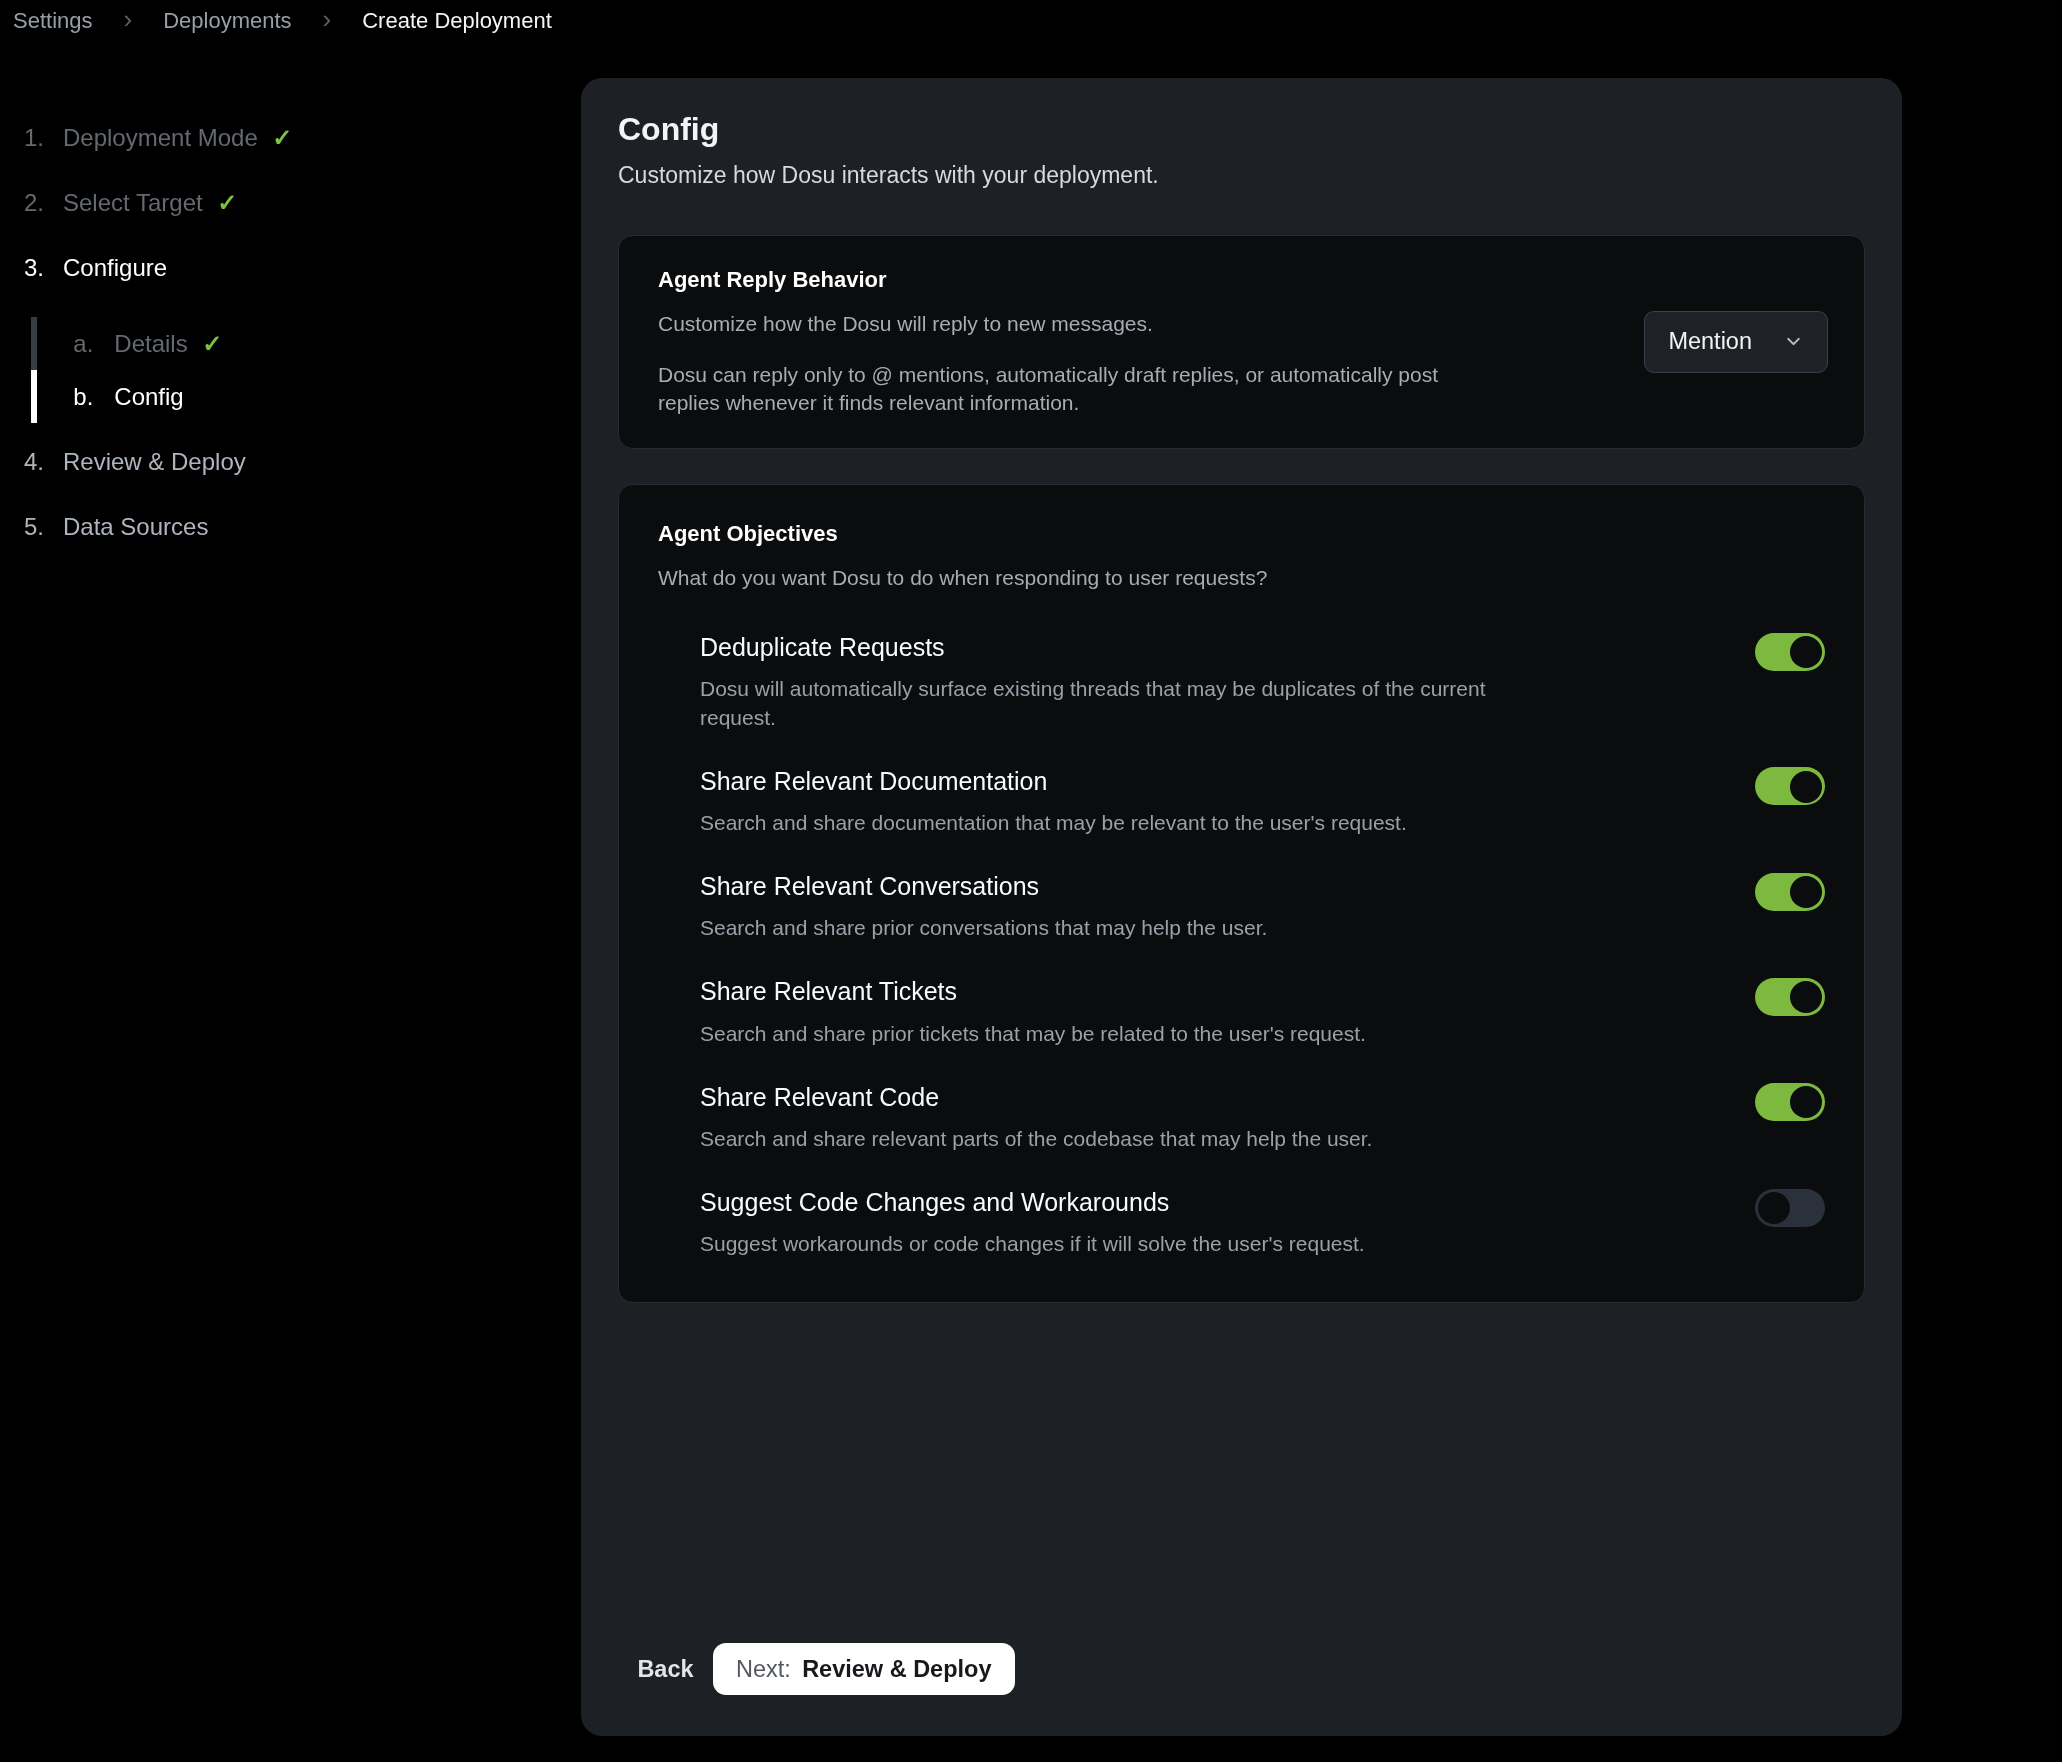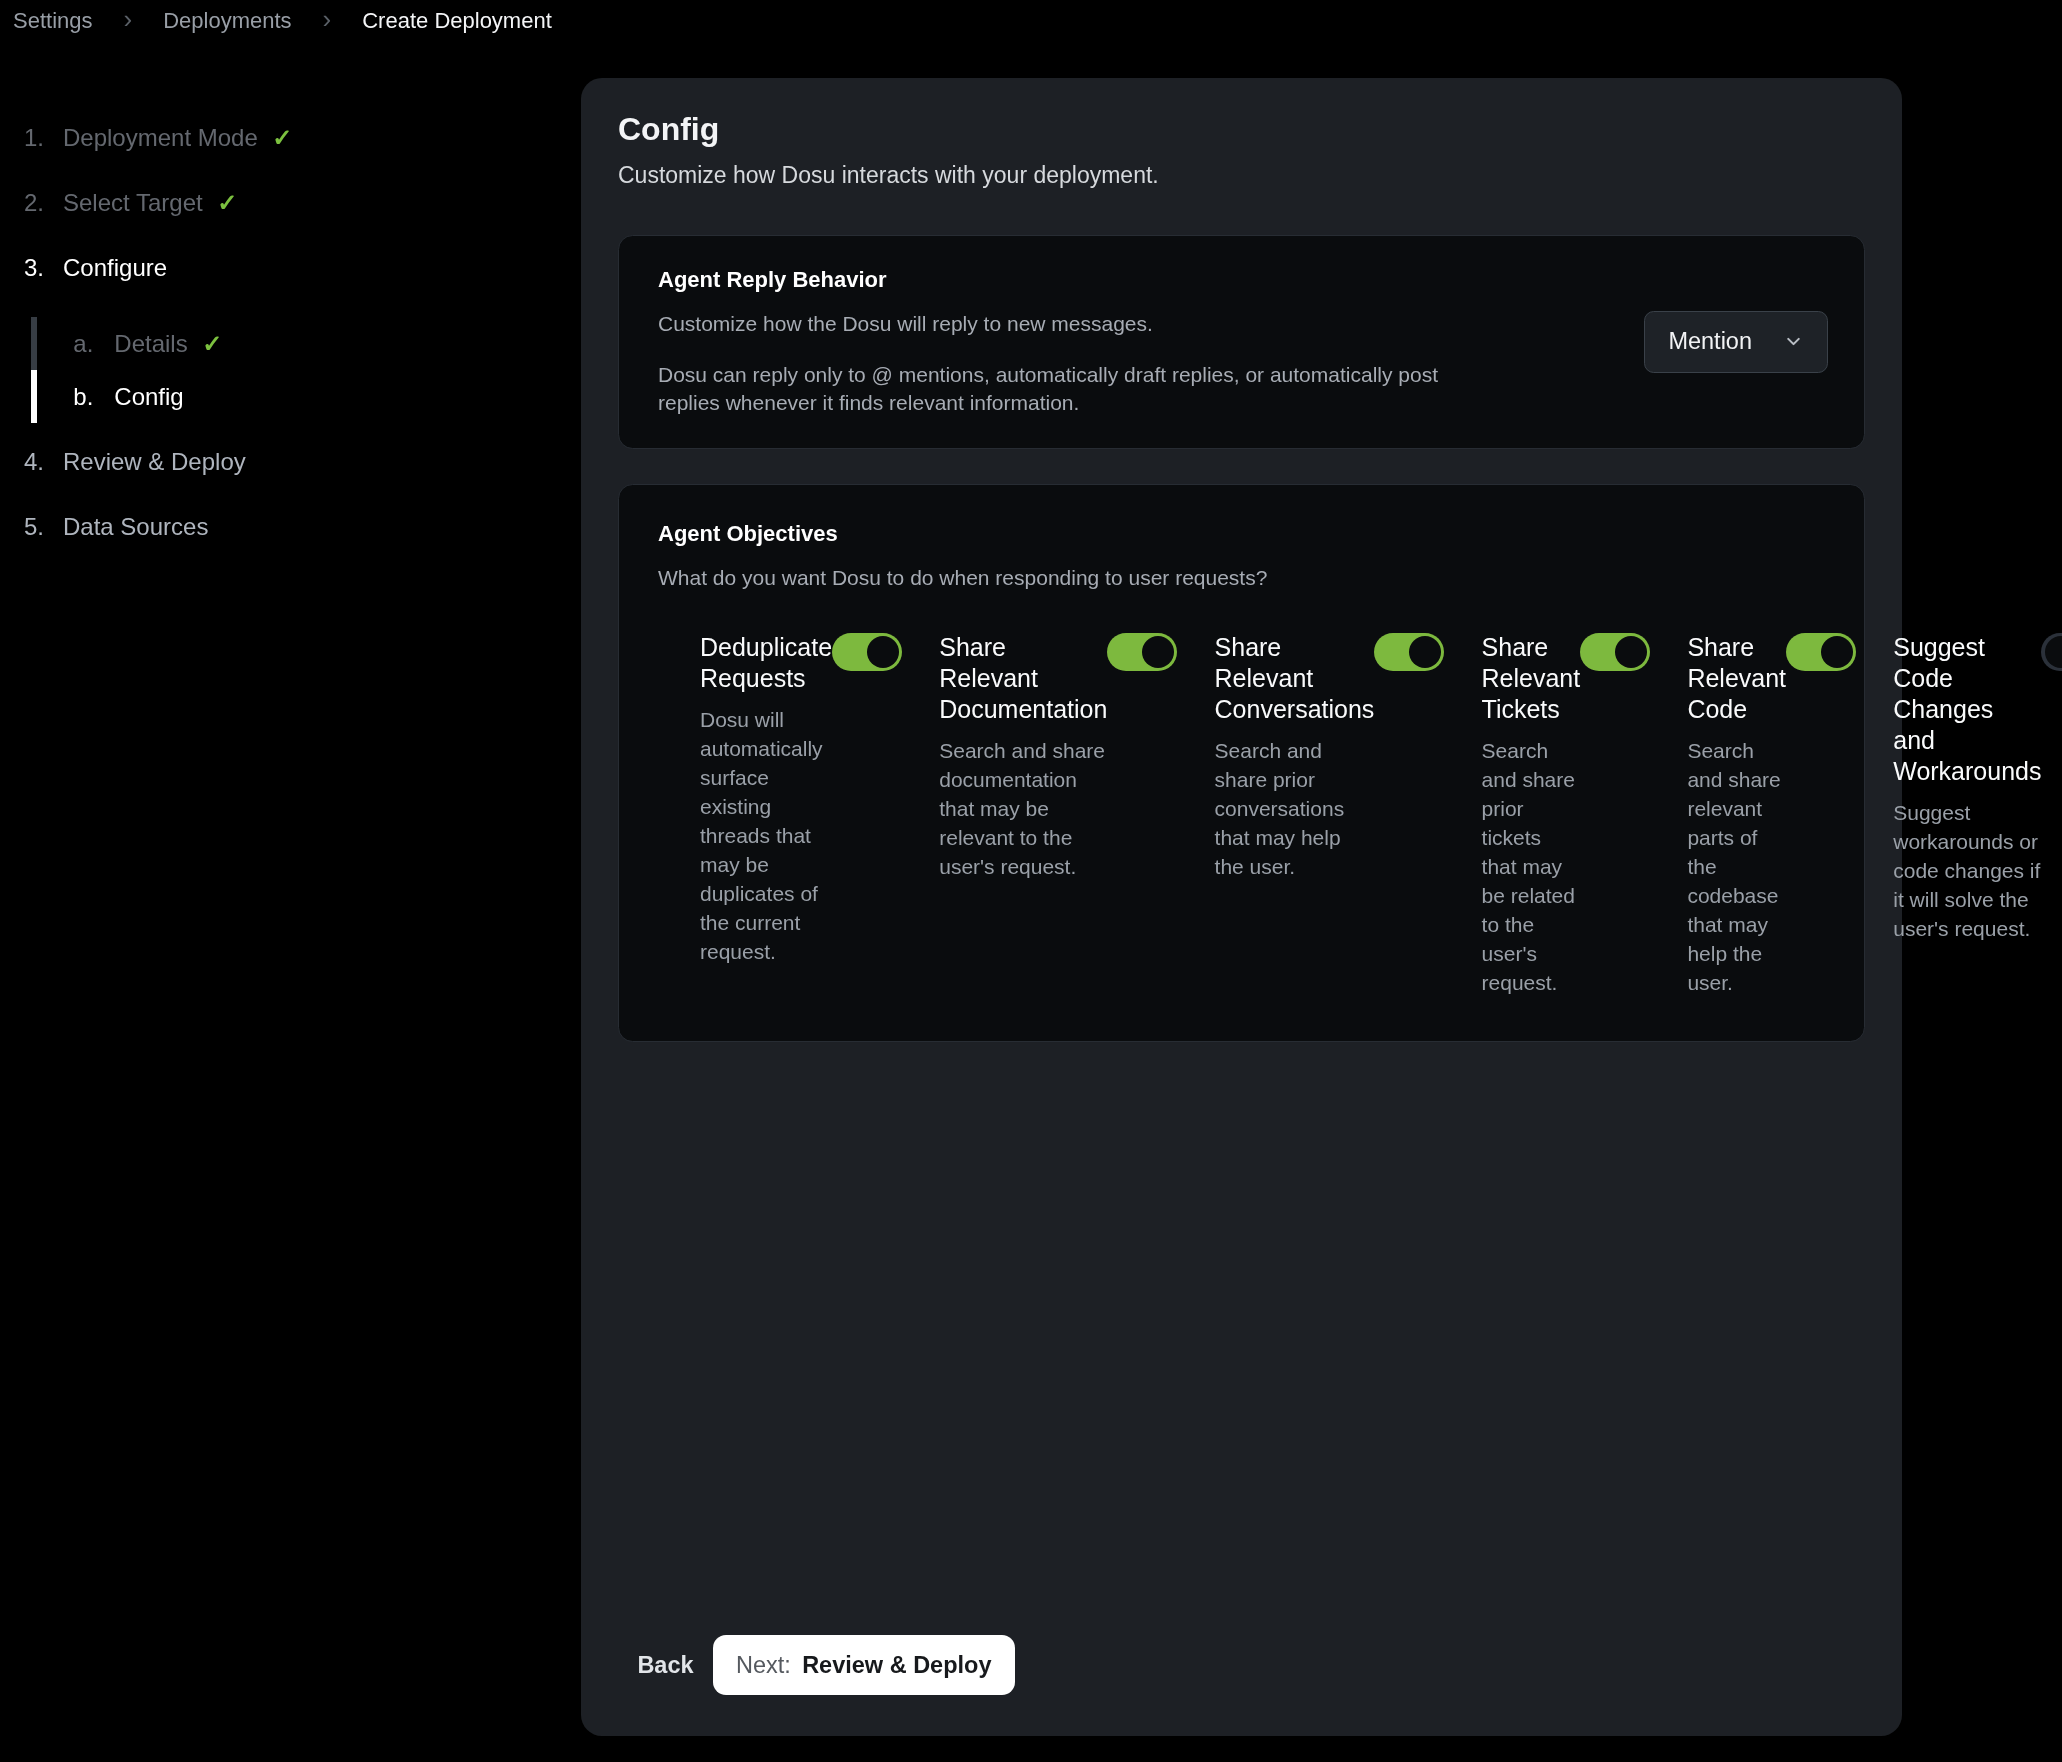--- a/index.html
+++ b/index.html
@@ -42,38 +42,38 @@
     justify-content:space-between; align-items:center; }
   .reply-text { max-width:891px; }
   .reply-details { font-size:21px; color:#a7acb4; line-height:28px; margin-top:24px; max-width:826px; }
   .dropdown { display:flex; align-items:center; gap:31px; background:#1e2227; border:1.6px solid #3a4149;
     border-radius:9.7px; height:62px; padding:0 23px; font-size:23.5px; font-weight:500; color:#f2f3f5;
     cursor:pointer; flex:none; }
   .chev-down { width:21px; height:21px; flex:none; }
 
   
   .objectives-card { margin-top:35px; padding:36px 36px 44px 39px; }
-  .rows { margin:41px 0 0 42px; display:flex; gap:34px; }
+  .rows { margin:41px 0 0 42px; display:flex; flex-direction:column; gap:34px; }
   .row { display:flex; justify-content:space-between; align-items:flex-start; }
   .row-text { max-width:956px; }
   .row-label { font-size:25px; font-weight:500; color:#fafbfc; line-height:31px; }
   .row-desc { font-size:21px; color:#9aa0a8; line-height:29px; margin-top:11.3px; max-width:859px; }
 
   .toggle { position:relative; width:70px; height:38px; border-radius:19.4px; background:#2b313a;
     flex:none; margin:1.6px 3.2px 0 0; cursor:pointer; }
   .toggle .knob { position:absolute; top:3.2px; left:3.2px; width:32px; height:32px; border-radius:50%;
     background:#0a0c0e; }
   .toggle.on { background:#7db93e; }
   .toggle.on .knob { left:35px; }
 
   
   .footer { margin-top:auto; display:flex; justify-content:flex-start; align-items:center; }
   .back-btn { background:none; border:none; font-family:inherit; font-size:23.5px; font-weight:600;
     color:#e2e5e9; padding:11.3px 19.4px; cursor:pointer; }
-  .next-btn { background:#ffffff; border:none; border-radius:13px; height:60px; padding:0 23px;
+  .next-btn { background:#ffffff; border:none; border-radius:13px; height:52px; padding:0 23px;
     display:flex; align-items:center; gap:11.3px; font-family:inherit; cursor:pointer; }
   .next-prefix { font-size:23.5px; font-weight:500; color:#55595f; }
   .next-label { font-size:23.5px; font-weight:700; color:#17191c; }
 </style>
 </head>
 <body>
 
 <nav class="breadcrumb">
   <span class="crumb">Settings</span>
   <span class="crumb-sep">›</span>

